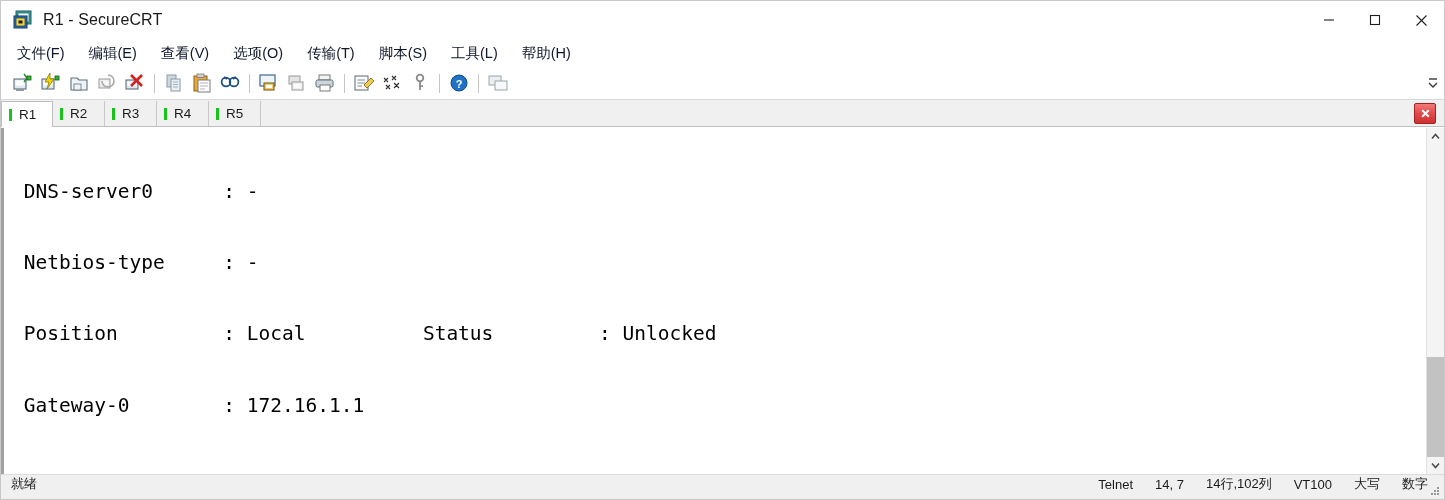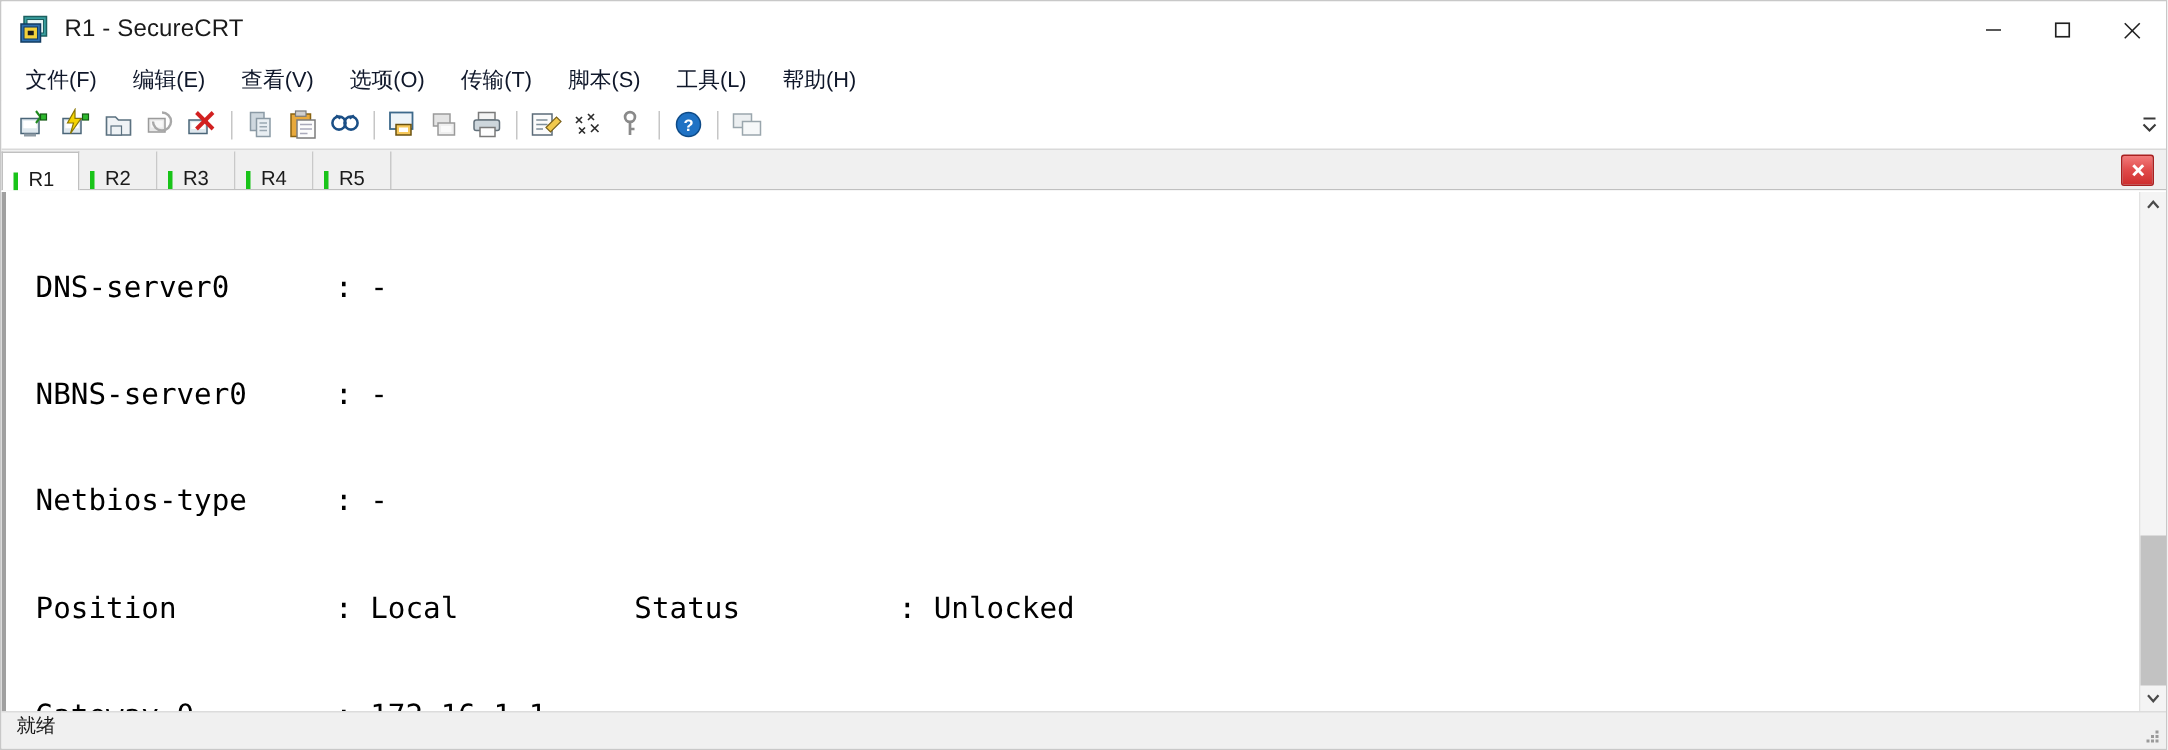--- a/index.html
+++ b/index.html
@@ -103,21 +103,21 @@
     flex: 0 0 26px;
     background: #f0f0f0;
     display: flex;
     align-items: flex-end;
     border-bottom: 1px solid #c0c0c0;
     position: relative;
   }
   .tab {
     height: 25px;
     min-width: 52px;
-    display: flex; align-items: flex-end;
+    display: flex; align-items: center;
     padding: 0 12px 0 7px;
     font-size: 13.5px;
     color: #1b1b1b;
     background: #f0f0f0;
     border-right: 1px solid #c9c9c9;
     box-sizing: border-box;
   }
   .tab.active {
     background: #ffffff;
     border-top: 1px solid #c0c0c0;
@@ -460,21 +460,20 @@
         <line x1="2.2" y1="2.2" x2="8.8" y2="8.8" stroke="#ffffff" stroke-width="2"></line>
         <line x1="8.8" y1="2.2" x2="2.2" y2="8.8" stroke="#ffffff" stroke-width="2"></line>
       </svg>
     </div>
   </div>
 
   <div class="term-wrap">
     <div class="term-leftborder"></div>
     <div class="term">
       <span class="line"> DNS-server0      : -</span>
-      <span class="line"> NBNS-server0     : -</span>
       <span class="line"> Netbios-type     : -</span>
       <span class="line"> Position         : Local          Status         : Unlocked</span>
       <span class="line"> Gateway-0        : 172.16.1.1</span>
       
       
       
       
       
       
       
@@ -493,20 +492,28 @@
       <div class="vs-arrow">
         <svg width="9" height="7" viewBox="0 0 9 7">
             <path d="M1 1.5 L4.5 5.5 L8 1.5" fill="none" stroke="#4a4a4a" stroke-width="1.5"></path>
           </svg>
       </div>
     </div>
   </div>
 
   <div class="statusbar">
     <div class="sb-left">就绪</div>
+    <div class="sb-right">
+      <div class="sb-cell">Telnet</div>
+      <div class="sb-cell">14,  7</div>
+      <div class="sb-cell">14行,102列</div>
+      <div class="sb-cell">VT100</div>
+      <div class="sb-cell">大写</div>
+      <div class="sb-cell">数字</div>
+    </div>
     <div class="sb-grip">
       <svg width="12" height="12" viewBox="0 0 12 12">
         <g fill="#9a9a9a">
           <rect x="8" y="8" width="2" height="2"></rect>
             <rect x="5" y="8" width="2" height="2"></rect>
           <rect x="8" y="5" width="2" height="2"></rect>
             <rect x="2" y="8" width="2" height="2"></rect>
           <rect x="5" y="5" width="2" height="2"></rect>
             <rect x="8" y="2" width="2" height="2"></rect>
         </g>

